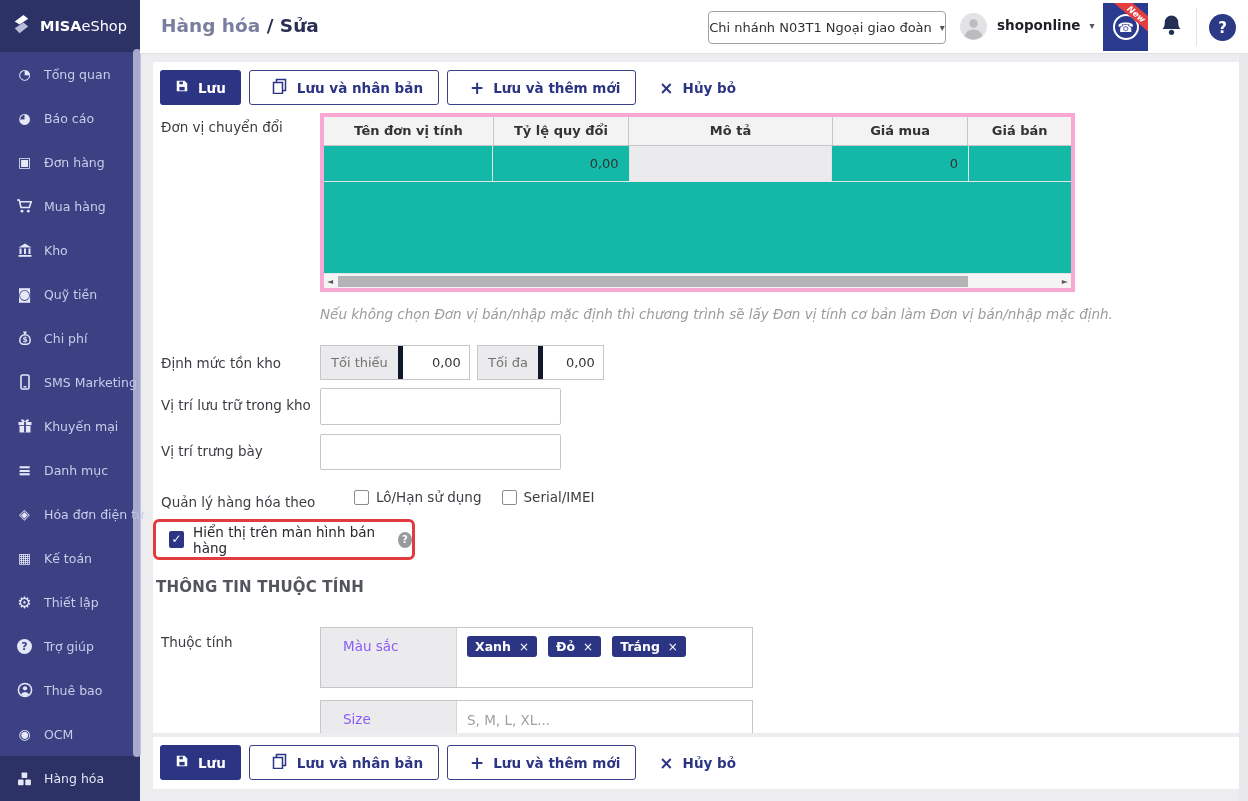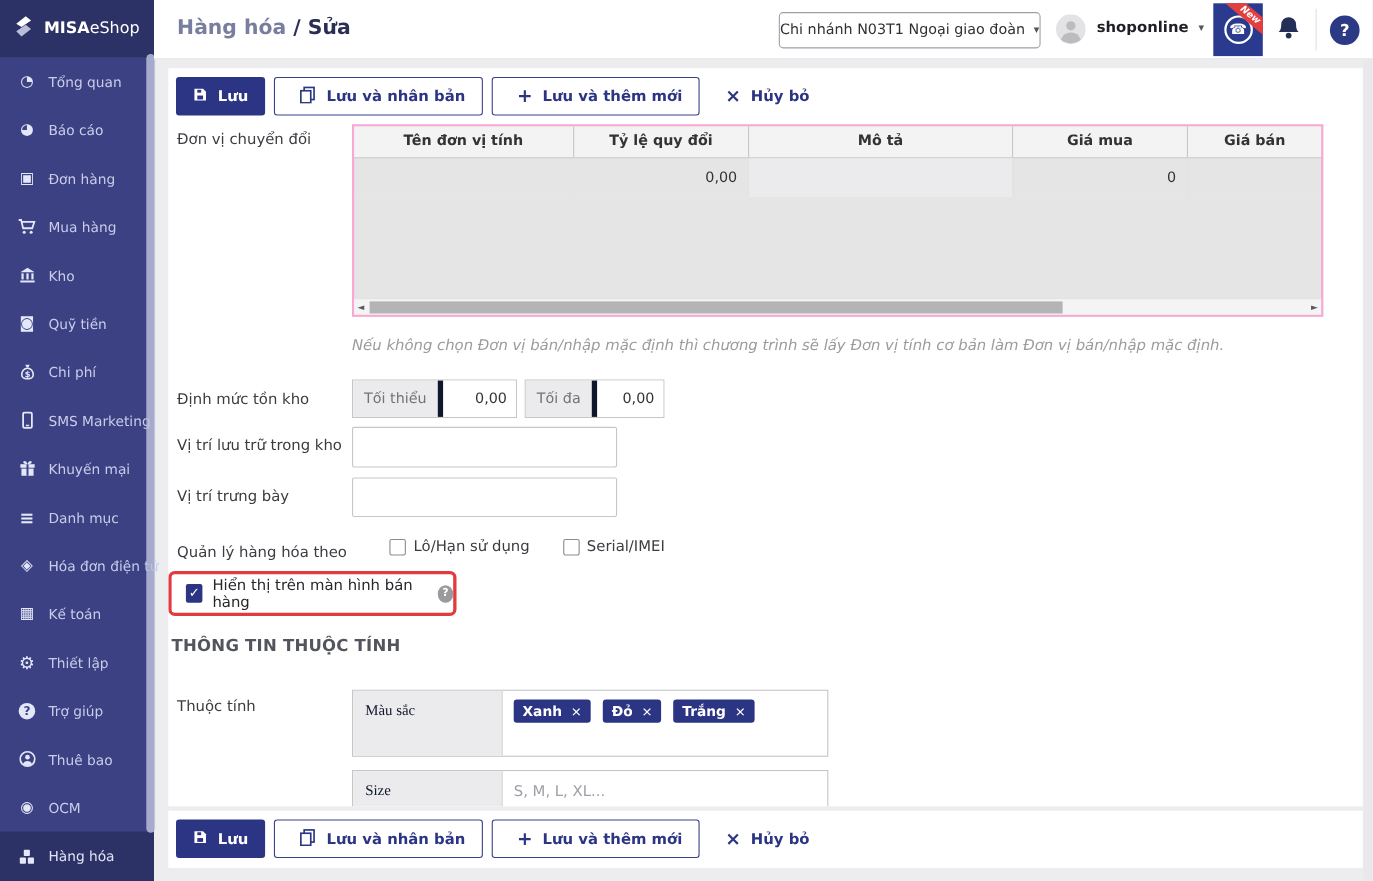--- a/index.html
+++ b/index.html
@@ -43,21 +43,21 @@
   .btn { height:35px; border-radius:3px; font-size:13.5px; font-weight:bold; display:inline-flex; align-items:center; gap:9px; padding:0 15px; cursor:pointer; background:#fff; border:none; font-family:inherit; }
   .btn-primary { background:#2b3583; color:#fff; }
   .btn-outline { color:#2b3583; border:1px solid #39418a;padding-left:22px; }
   .btn-ghost { color:#2b3583; background:transparent; }
   .x-icon { font-size:17px; font-weight:bold; }
   .plus-icon { font-size:17px; font-weight:bold; }
 
   
   .flabel { position:absolute; font-size:13.5px; color:#3c3d42; }
   .lbl-unit { left:8px; top:57px; }
-  .conv-table { position:absolute; left:167px; top:51px; width:883px; border:2px solid #f9a8d4; background:#e5e5e5; }
+  .conv-table { position:absolute; left:167px; top:51px; width:755px; border:4px solid #f9a8d4; background:#14b8a6; }
   .ct-head { display:flex; background:#f3f3f4; border-bottom:1px solid #c6c6c8; }
   .ct-th { font-size:13px; font-weight:bold; color:#333; text-align:center; height:28px; line-height:28px; border-right:1px solid #c6c6c8; overflow:hidden; }
   .ct-row { display:flex; height:36px; border-bottom:1px solid #e6e6e8; }
   .ct-td { border-right:1px solid #e3e3e5; font-size:13px; color:#333; line-height:35px; }
   .w0{width:200px;} .w1{width:160px;} .w2{width:240px;} .w3{width:160px;text-align:center;} .w4{width:121px; border-right:none;}
   .num { text-align:right; padding-right:10px; }
   .cell-disabled { background:#ebebed; }
   .ct-space { height:91px; }
   .ct-hscroll { height:15px; background:#f4f4f5; position:relative; border-top:1px solid #e2e2e4; }
   .hs-arrow { position:absolute; top:3px; font-size:8px; color:#5a5a5e; cursor:pointer; }
@@ -67,33 +67,33 @@
   .sg { position:absolute; top:283px; display:flex; height:35px; border:1px solid #c6c6c8; background:#fff; }
   .sg1 { left:167px; } .sg2 { left:324px; }
   .sg-label { background:#ebebed; border-right:5px solid #0f172a; padding:0 10px; line-height:33px; font-size:13px; color:#737373; }
   .sg-input { width:66px; border:none; outline:none; text-align:right; padding-right:8px; font-size:13px; color:#333; font-family:inherit; }
   .inp { position:absolute; border:1px solid #c6c6c8; border-radius:2px; outline:none; font-size:13.5px; padding:0 10px; color:#333; font-family:inherit; }
   .inp-storage { left:167px; top:326px; width:241px; height:37px; }
   .inp-display { left:167px; top:372px; width:241px; height:36px; }
   .lbl-storage { left:8px; top:335px; }
   .lbl-display { left:8px; top:381px; }
   .lbl-manage { left:8px; top:432px; }
-  .cb-row { position:absolute; left:165px; top:427px; display:flex; align-items:center; gap:30px;padding-left:36px; }
+  .cb-row { position:absolute; left:165px; top:427px; display:flex; align-items:center; gap:20px;padding-left:36px; }
   .cb-opt { display:flex; align-items:center; gap:7px; font-size:13.5px; color:#3c3d42; cursor:pointer; }
   .cb { width:15px; height:15px; border:1.5px solid #8b8b8f; border-radius:2px; background:#fff; }
   .red-box { position:absolute; left:0; top:457px; width:262px; height:41px; border:3px solid #e23b3f; border-radius:6px; display:flex; align-items:center; padding-left:13px; gap:9px; }
   .cb-checked { width:17px; height:17px; background:#2b3583; border-radius:2px; color:#fff; font-size:12px; line-height:17px; text-align:center; font-weight:bold; cursor:pointer; }
   .red-box-label { font-size:13.5px; color:#26272b; }
   .help-dot { width:16px; height:16px; border-radius:50%; background:#9a9a9e; color:#fff; font-size:10px; font-weight:bold; line-height:16px; text-align:center; cursor:pointer; }
   .section-title { position:absolute; left:3px; top:516px; font-size:15px; font-weight:bold; color:#53555e; letter-spacing:.2px; }
   .lbl-attr { left:8px; top:572px; }
   .attr-box { position:absolute; border:1px solid #c6c6c8; display:flex; background:#fff; }
   .attr1 { left:167px; top:565px; width:433px; height:61px; }
   .attr2 { left:167px; top:638px; width:433px; height:42px; }
-  .attr-name { width:136px; min-width:136px; background:#ebebed; border-right:1px solid #d6d6d8; padding:10px 0 0 11px; font-size:13.5px; color:#0f172a;font-family:Liberation Serif, serif; }
+  .attr-name { width:136px; min-width:136px; background:#ebebed; border-right:1px solid #d6d6d8; padding:10px 0 0 22px; font-size:13.5px; color:#8b5cf6; }
   .attr-content { flex:1; padding:8px 0 0 10px; }
   .chip { display:inline-flex; align-items:center; background:#2b3583; color:#fff; border-radius:3px; font-size:12.5px; font-weight:bold; padding:3px 8px; margin-right:6px; }
   .chip-x { margin-left:8px; font-size:12px; font-weight:normal; cursor:pointer; }
   .attr-input { border:none; outline:none; font-size:13.5px; padding-top:3px; width:270px; color:#333; font-family:inherit; }
   .attr-input::placeholder { color:#9ea0a6; }
 </style>
 </head>
 <body>
 
 <div class="app">

